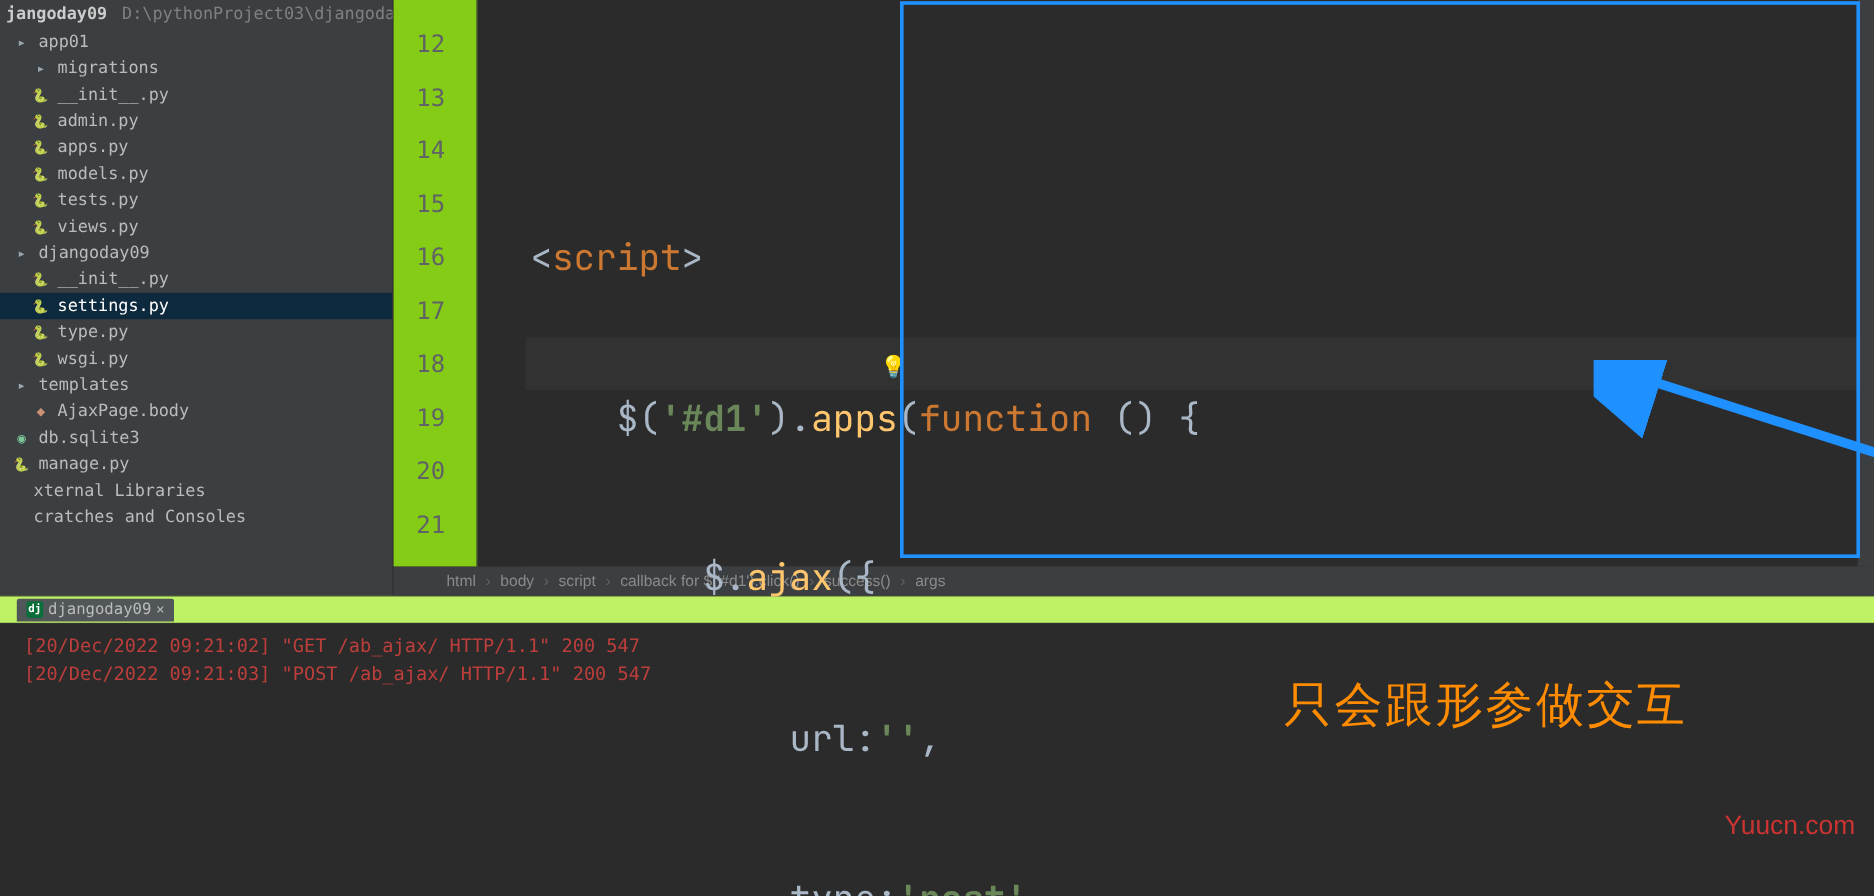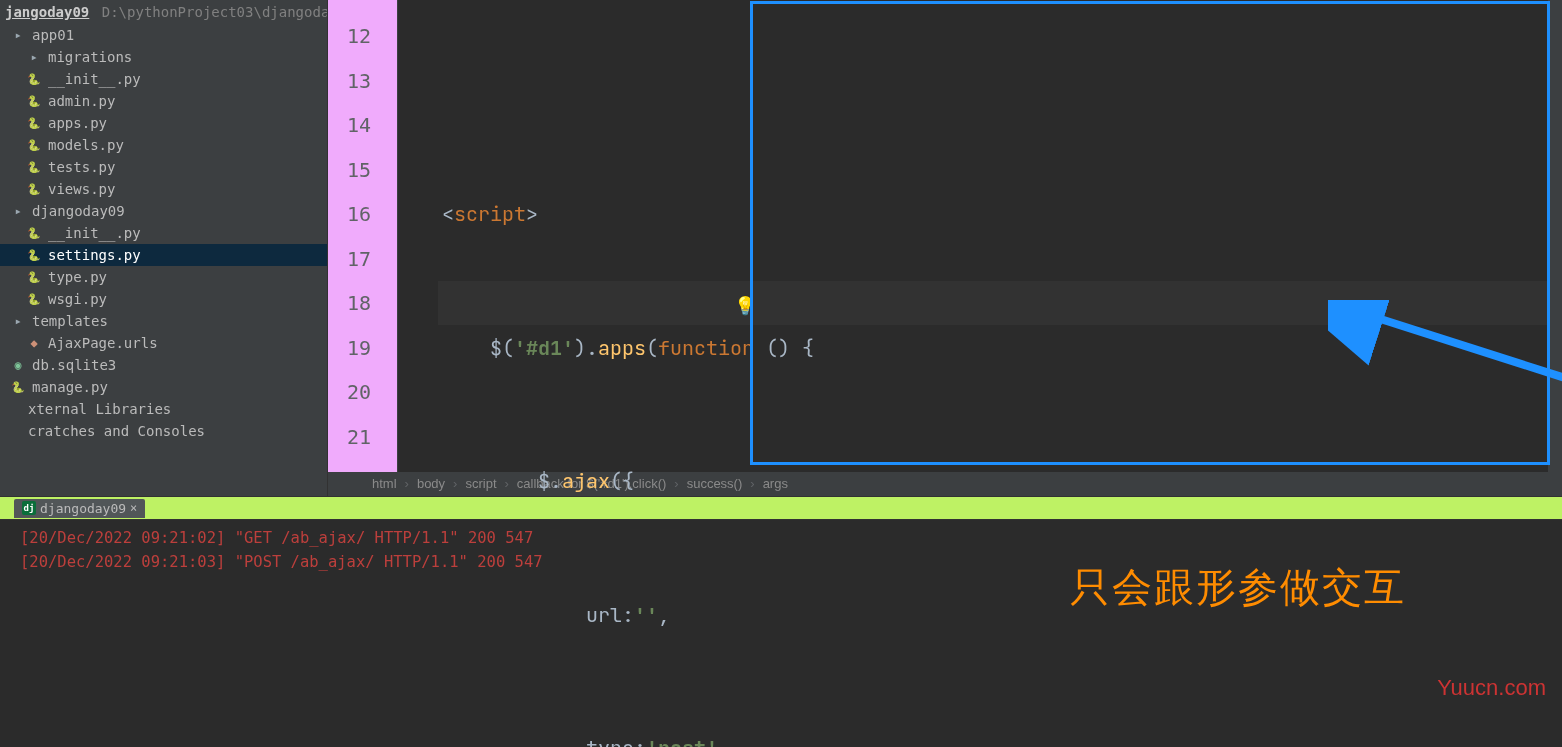--- a/index.html
+++ b/index.html
@@ -28,21 +28,21 @@
     border-right: 1px solid #323232;
     color: #bbbbbb;
     overflow: hidden;
   }
   .proj-header {
     padding: 4px 5px;
     color: #cccccc;
     font-size: 14px;
     white-space: nowrap;
   }
-  .proj-header .proj-name { font-weight: bold; color: #cccccc; text-decoration: underline; }
+  .proj-header .proj-name { font-weight: bold; color: #cccccc; }
   .proj-header .proj-path { color: #808080; margin-left: 4px; }
   .tree-row {
     padding: 3px 6px 3px 0;
     font-size: 14px;
     white-space: nowrap;
     display: flex;
     align-items: center;
     gap: 6px;
     cursor: pointer;
     color: #bbbbbb;
@@ -66,36 +66,36 @@
   }
   .editor-body {
     display: flex;
     height: 472px;
     position: relative;
   }
   .gutter {
     width: 70px;
     text-align: right;
     color: #606366;
-    background: #f0abfc;
+    background: #84cc16;
     padding-top: 14px;
     font-size: 20px;
     line-height: 44.5px;
     border-right: 1px solid #3c3f41;
   }
   .gutter div { padding-right: 26px; }
   .fold-col {
     width: 40px;
     background: #2b2b2b;
     position: relative;
   }
   .code {
     flex: 1;
     padding-top: 14px;
-    font-size: 20px;
+    font-size: 30px;
     line-height: 44.5px;
     font-family: "Consolas", "JetBrains Mono", monospace;
     position: relative;
     white-space: pre;
   }
   .hl-line {
     position:absolute;
     left:0; right:0;
     height:44.5px;
     background:#323232;
@@ -283,21 +283,21 @@
             <span>wsgi.py</span>
           </div>
           <div class="tree-row">
             <span class="tree-indent" style="width: 4px;"></span>
             <span class="ticon folder-closed">▸</span>
             <span>templates</span>
           </div>
           <div class="tree-row">
             <span class="tree-indent" style="width: 20px;"></span>
             <span class="ticon htmlfile">◆</span>
-            <span>AjaxPage.urls</span>
+            <span>AjaxPage.body</span>
           </div>
           <div class="tree-row">
             <span class="tree-indent" style="width: 4px;"></span>
             <span class="ticon dbfile">◉</span>
             <span>db.sqlite3</span>
           </div>
           <div class="tree-row">
             <span class="tree-indent" style="width: 4px;"></span>
             <span class="ticon" style="font-size: 11px;">🐍</span>
             <span>manage.py</span>

